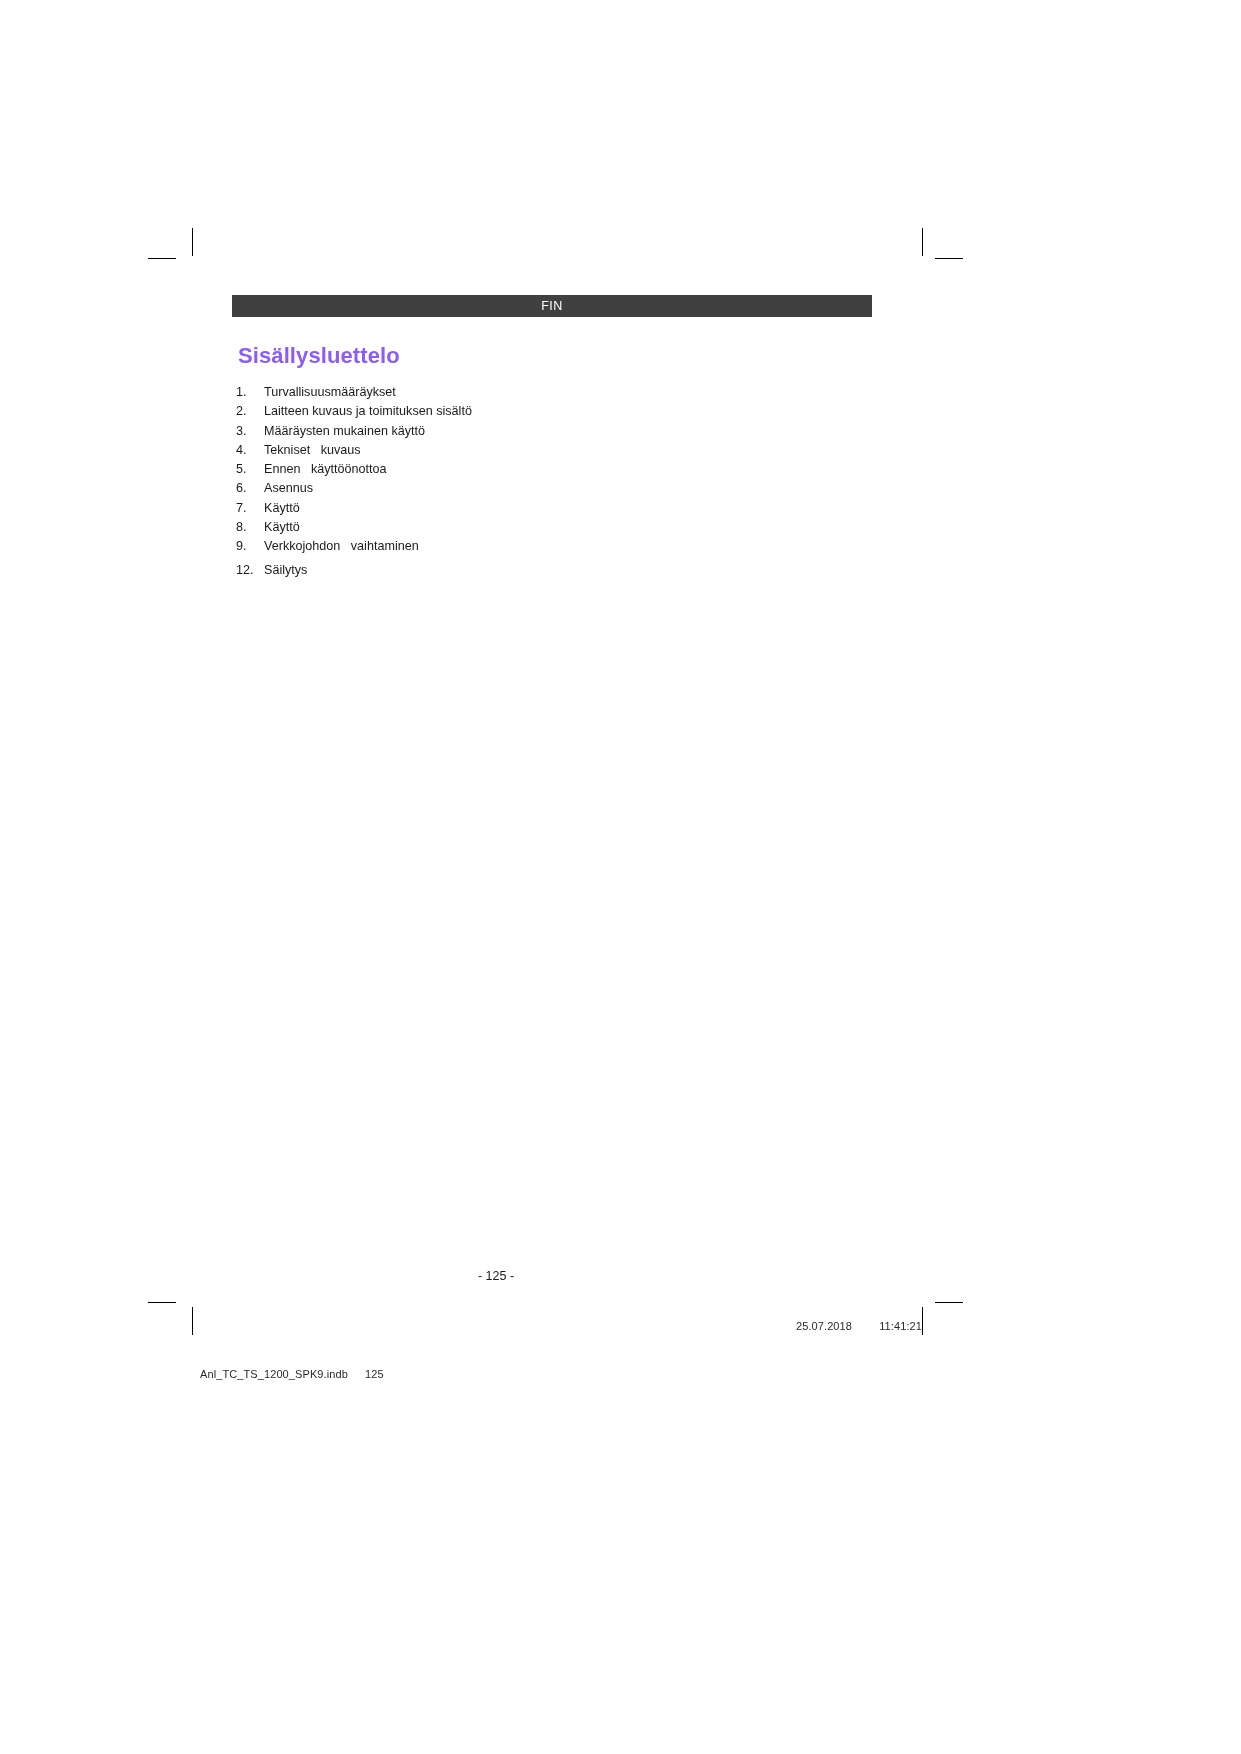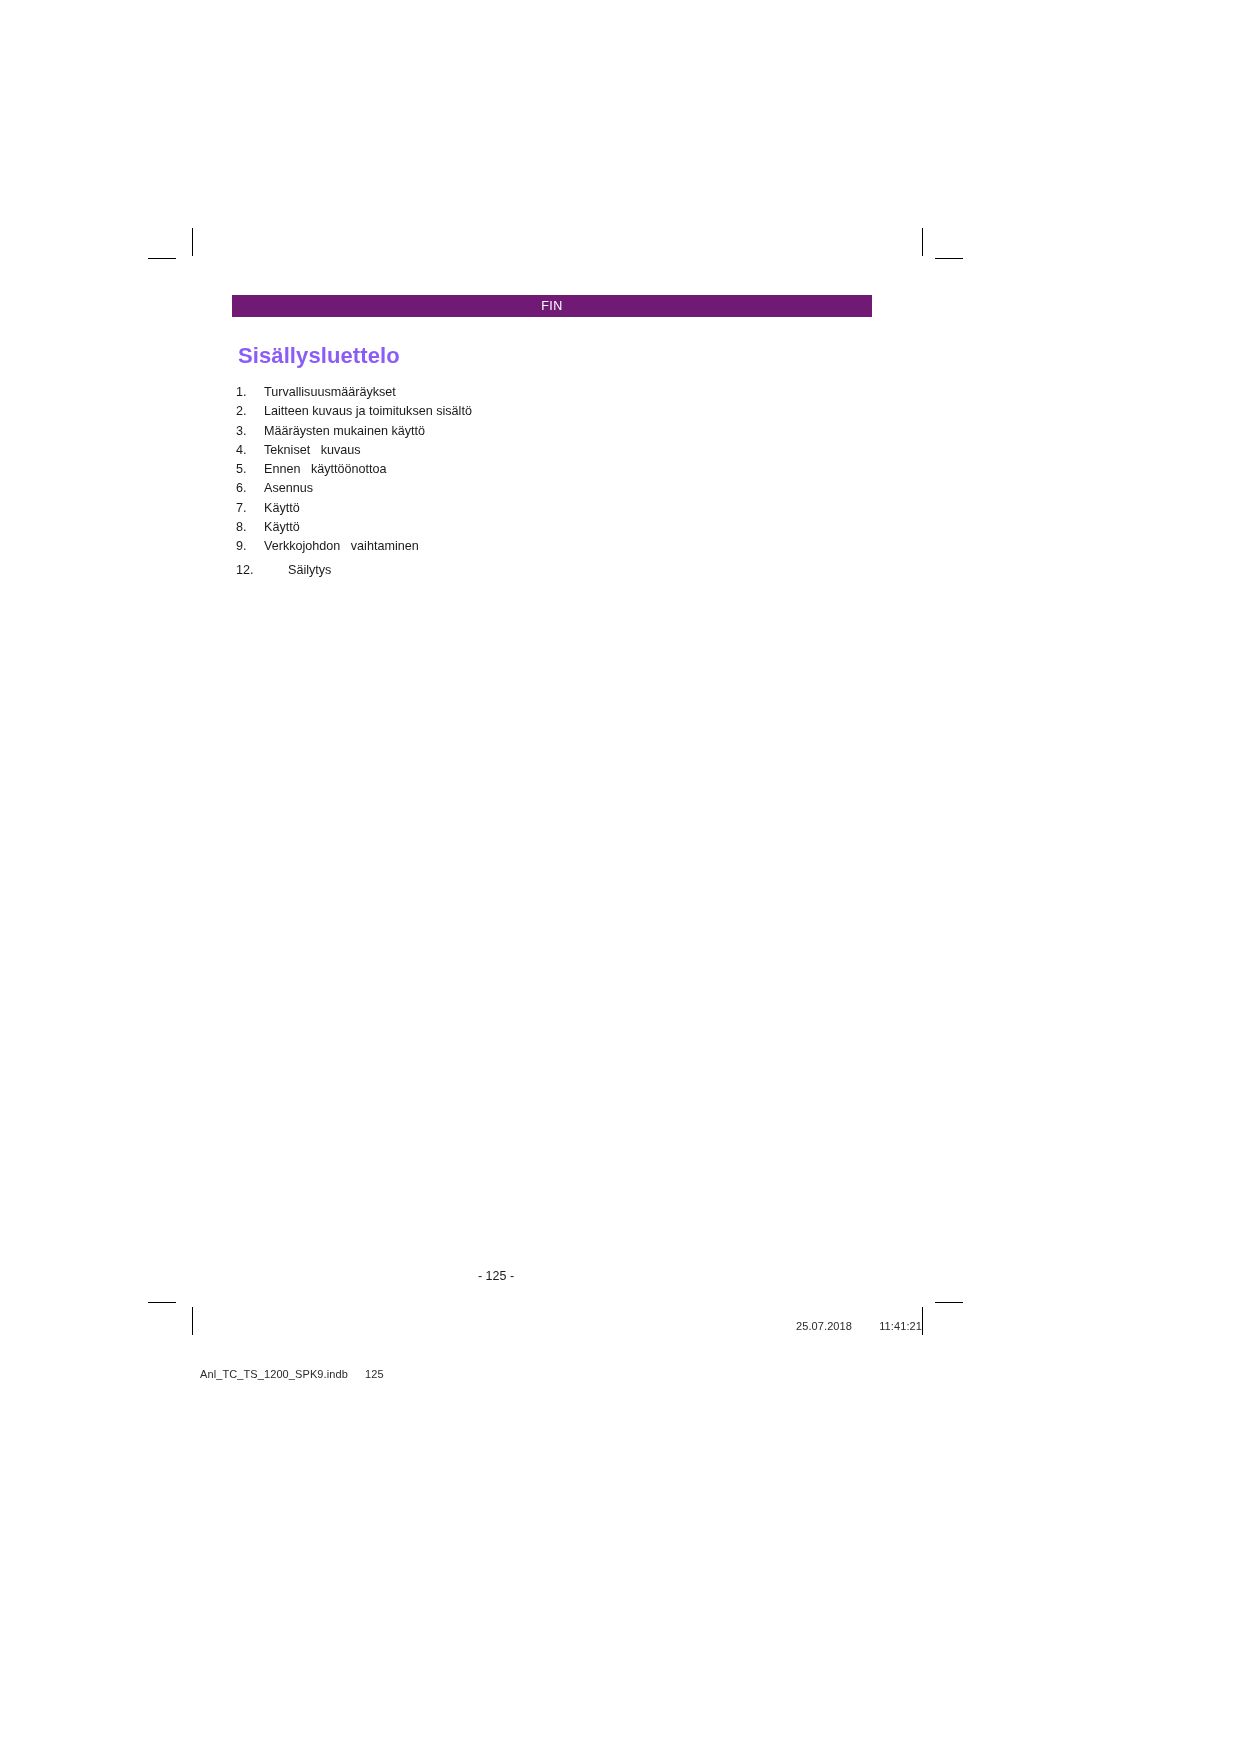--- a/index.html
+++ b/index.html
@@ -37,21 +37,21 @@
   .page {
     position: absolute;
     left: 232px;
     top: 295px;
     width: 640px;
   }
 
   .lang-banner {
     width: 640px;
     height: 22px;
-    background: #701a75;
+    background: #404040;
     color: #ffffff;
     font-size: 12.5px;
     line-height: 22px;
     text-align: center;
     letter-spacing: 0.4px;
   }
 
   .toc-title {
     margin-top: 26px;
     margin-left: 6px;
@@ -166,21 +166,21 @@
       <span class="toc-label">Käyttö</span>
     </div>
 
     <div class="toc-row">
       <span class="toc-num">9.</span>
       <span class="toc-label">Verkkojohdon   vaihtaminen</span>
     </div>
 
 
 
-    <div class="toc-row" style="margin-top:4px;gap:24px;">
+    <div class="toc-row" style="margin-top:4px;">
       <span class="toc-num">12.</span>
       <span class="toc-label">Säilytys</span>
     </div>
 
   </div>
 </div>
 
 <div style="position:absolute; left:0; top:1269px; width:1241px;">
   <div class="page-number">- 125 -</div>
 </div>

